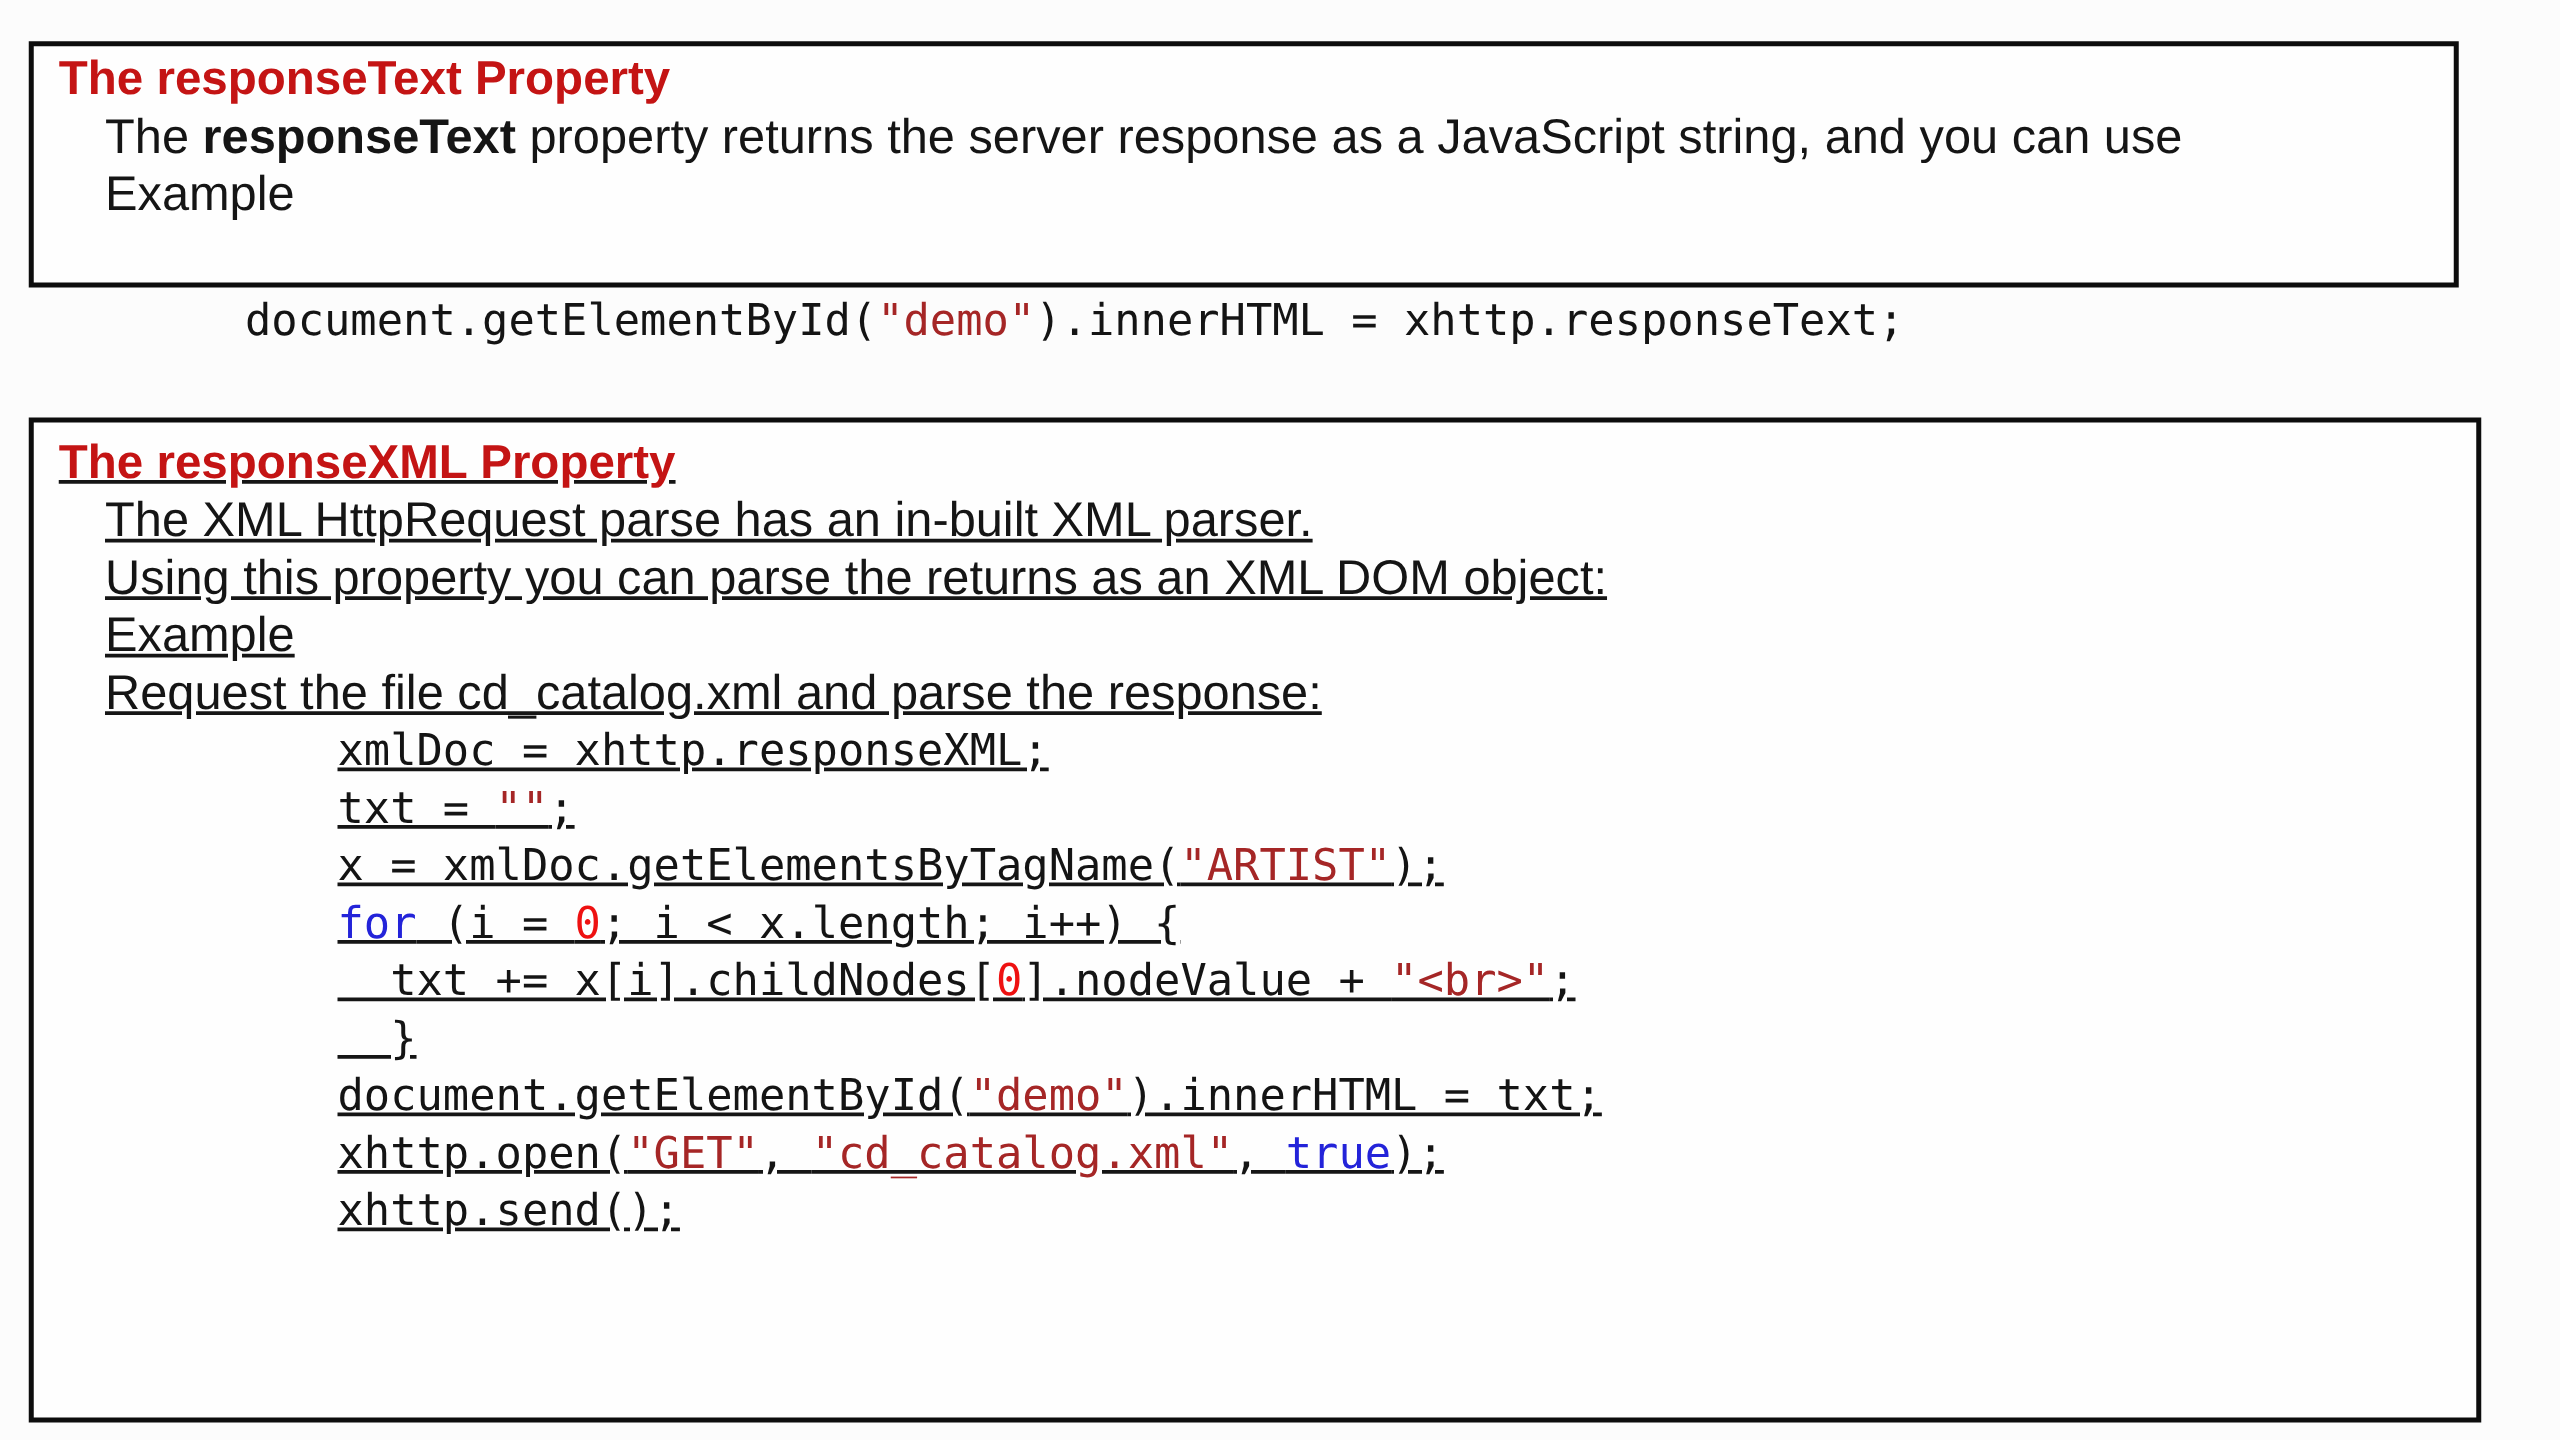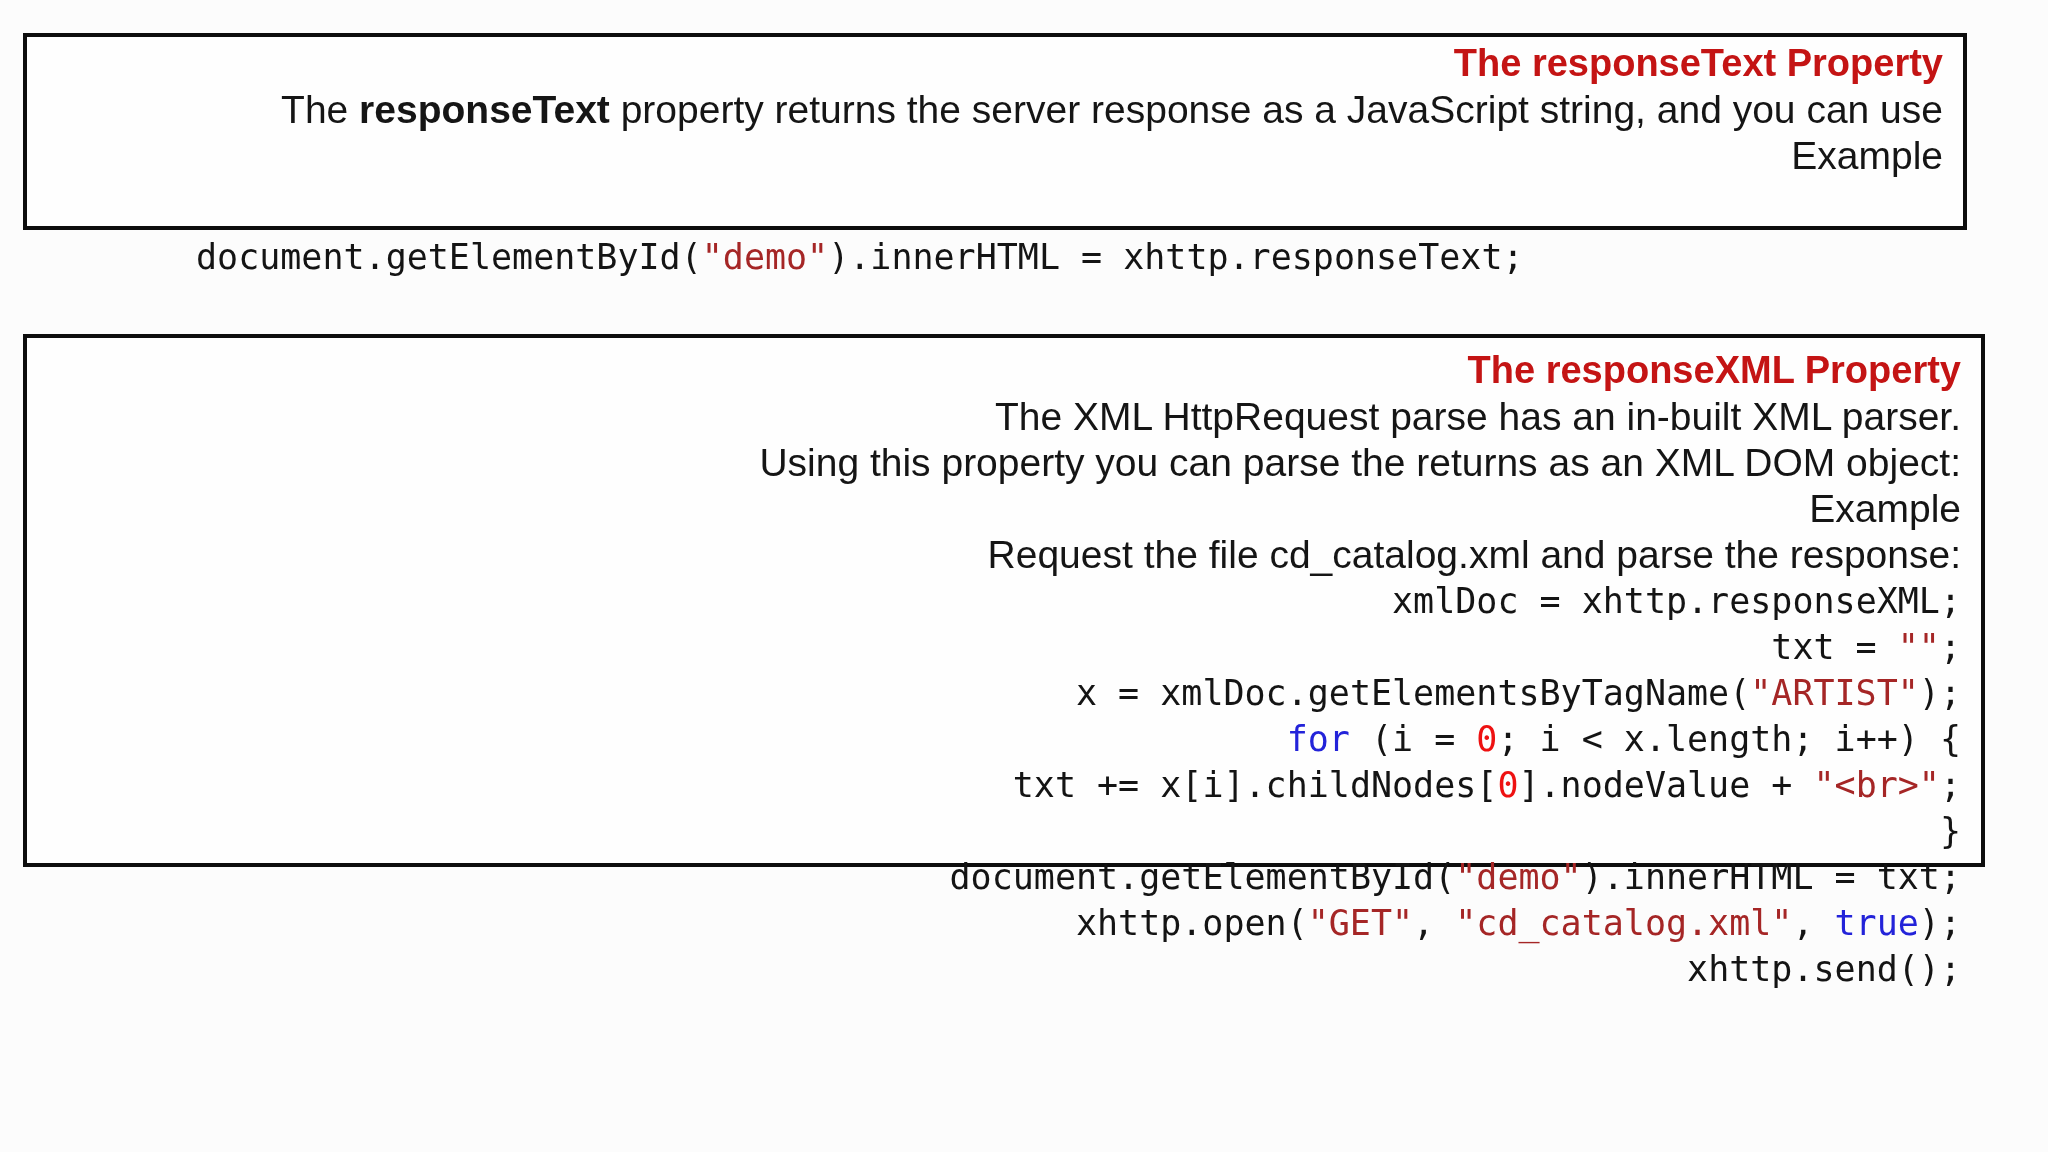--- a/index.html
+++ b/index.html
@@ -7,40 +7,40 @@
   body {
     background: #fcfcfc;
     font-family: "Liberation Sans", sans-serif;
     color: var(--body-text, #151515);
     overflow: hidden;
   }
   .slide {
     position: relative;
     width: 2048px;
     height: 1152px;
-    text-align: right;
   }
   .panel {
     position: absolute;
     background: #fefefe;
     border: 4px solid var(--border, #0d0d0d);
     padding: 2px 20px 0 20px;
   }
   .panel-1 {
     left: 23px;
     top: 33px;
     width: 1944px;
     height: 197px;
   }
   .panel-2 {
     left: 23px;
     top: 334px;
     width: 1962px;
-    height: 533px;
+    height: 804px;
     padding-top: 8px;
+    text-decoration: underline;
   }
   .panel-title {
     font-size: 38px;
     line-height: 48px;
     font-weight: bold;
     color: var(--title-red, #c41414);
     white-space: pre;
   }
   .body-lines .line {
     font-size: 39px;

